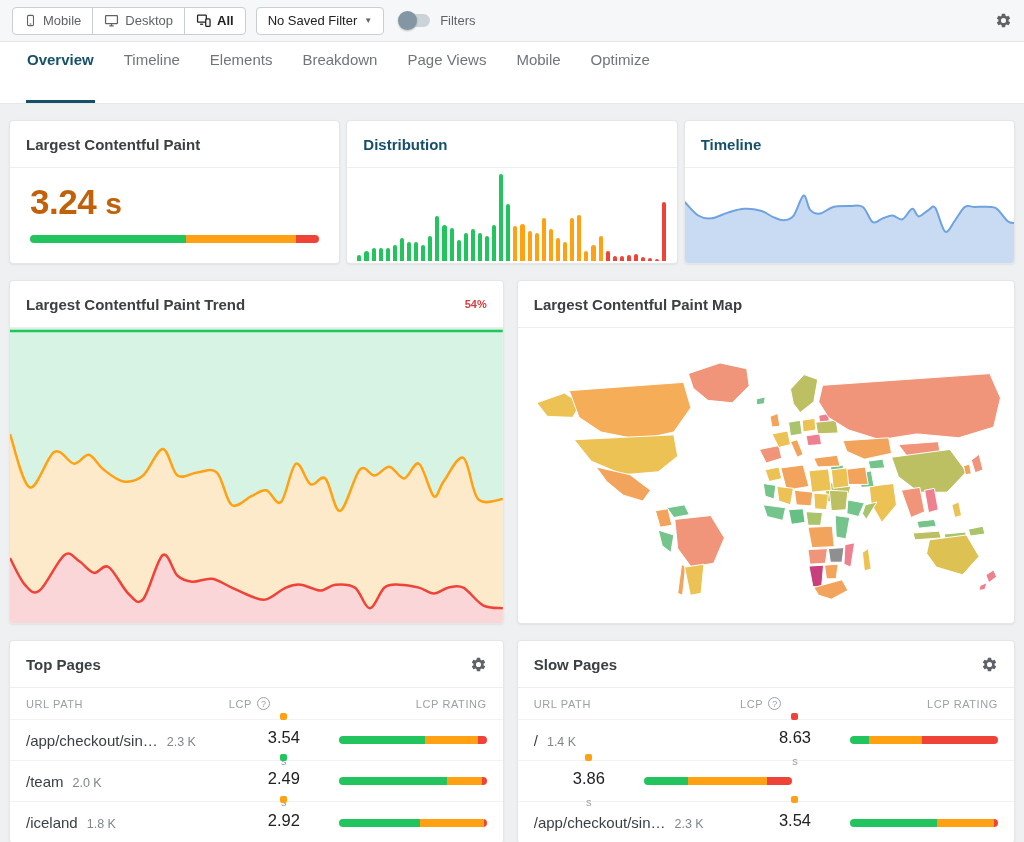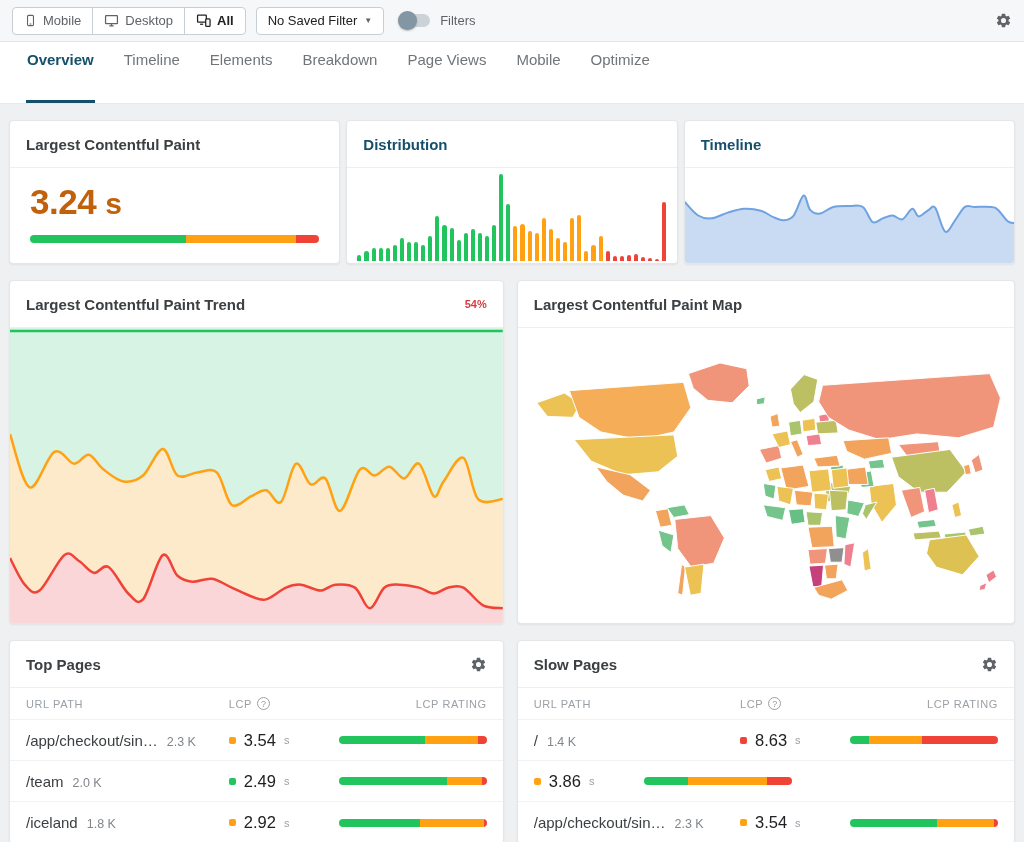--- a/index.html
+++ b/index.html
@@ -80,21 +80,21 @@
   .col-path { flex:1; }
   .col-lcp { width:110px; display:flex; align-items:center; gap:5px; }
   .col-rating { width:148px; text-align:right; }
   .help-ic { display:inline-flex; width:13px; height:13px; border:1px solid #9aa0a6; border-radius:50%;
     font-size:9px; color:#9aa0a6; align-items:center; justify-content:center; letter-spacing:0; }
   .prow { display:flex; align-items:center; height:41px; padding:0 16px; border-bottom:1px solid #f0f2f3; cursor:pointer; }
   .prow:last-child { border-bottom:none; }
   .p-path { flex:1; display:flex; align-items:baseline; gap:9px; min-width:0; }
   .p-url { font-size:15px; color:#3c4043; white-space:nowrap; overflow:hidden; }
   .p-count { font-size:12.5px; color:#80868b; white-space:nowrap; }
-  .p-lcp { width:110px; display:flex; align-items:center; gap:8px; }
+  .p-lcp { width:110px; display:flex; align-items:center; gap:8px;flex-direction:column; }
   .dot { width:7px; height:7px; border-radius:2px; flex:none; }
   .p-val { font-size:16.5px; color:#202124; }
   .p-unit { font-size:11px; color:#9aa0a6; }
   .p-rating { width:148px; }
   .p-rating .segbar { margin-top:0; }
 
   .icon-svg { display:block; }
 </style>
 </head>
 <body>

